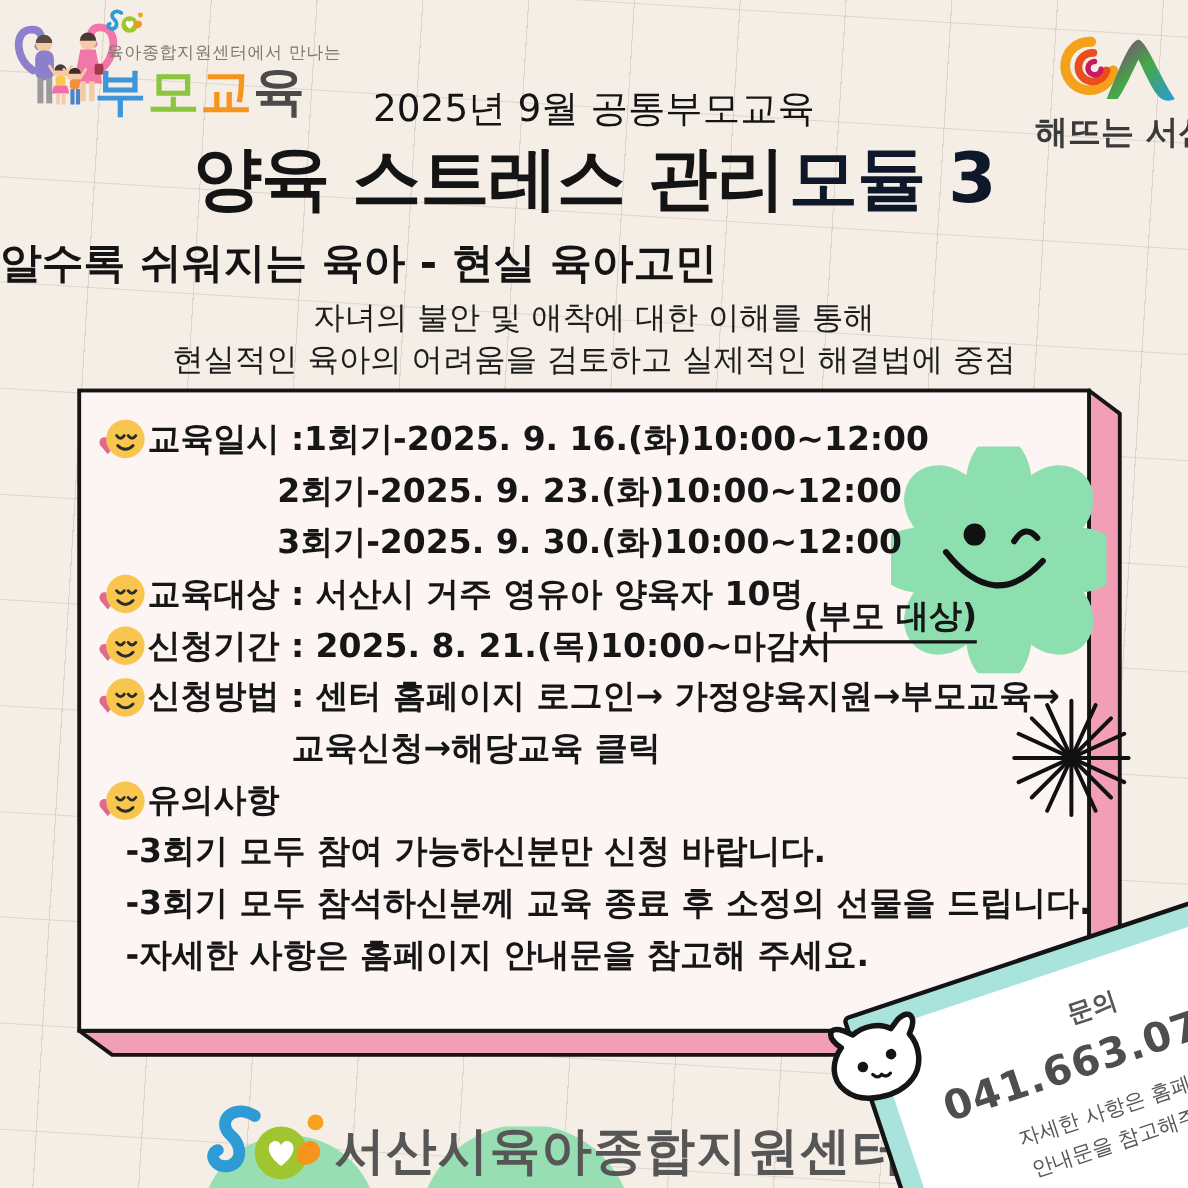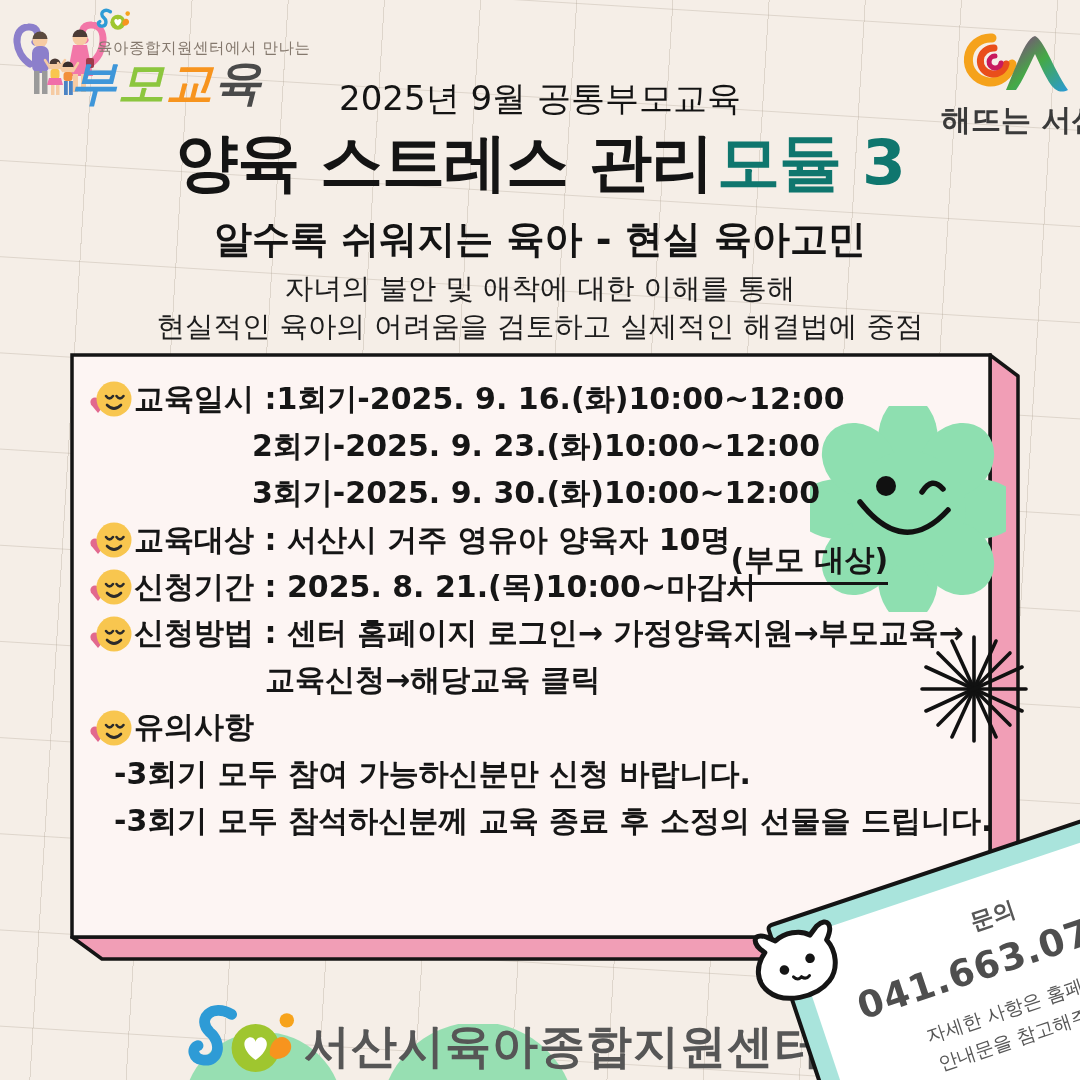--- a/index.html
+++ b/index.html
@@ -7,31 +7,31 @@
           font-family:"DejaVu Sans","Liberation Sans",sans-serif;color:#141414;}
   .grid{position:absolute;left:-12%;top:-12%;width:128%;height:128%;transform:rotate(3.5deg);
         background-image:
           repeating-linear-gradient(0deg, rgba(172,160,144,.32) 0 1px, transparent 1px 96px),
           repeating-linear-gradient(90deg, rgba(172,160,144,.32) 0 1px, transparent 1px 96px);
         pointer-events:none;z-index:0;}
   .abs{position:absolute;}
 
   
   .brand-tagline{left:97px;top:38px;font-size:15.5px;font-weight:500;color:#84786D;letter-spacing:.5px;z-index:2;}
-  .brand-title{left:70px;top:52px;font-size:47px;font-weight:800;letter-spacing:1px;z-index:2;white-space:nowrap;font-style:italic;}
+  .brand-title{left:86px;top:52px;font-size:47px;font-weight:800;letter-spacing:1px;z-index:2;white-space:nowrap;}
   .c0{color:#3E96D9}.c1{color:#8CC63E}.c2{color:#F7941E}.c3{color:#4A4A4A}
 
   
   .seosan-label{left:941px;top:100px;font-size:30px;font-weight:800;color:#3A3A3A;white-space:nowrap;z-index:2;}
 
   
   .kicker{left:0;top:76px;width:1080px;text-align:center;font-size:34px;font-weight:400;z-index:1;}
   .title{left:0;top:120px;width:1080px;text-align:center;font-size:63px;font-weight:900;letter-spacing:-1px;z-index:1;white-space:nowrap;}
-  .title .purple{color:#0f766e;margin-left:4px;}
-  .subtitle{left:0;top:214px;width:1080px;text-align:center;font-size:38px;font-weight:800;z-index:1;}
+  .title .purple{color:#0f172a;margin-left:4px;}
+  .subtitle{left:0;top:214px;width:1080px;font-size:38px;font-weight:800;z-index:1;}
   .desc{left:0;width:1080px;text-align:center;font-size:28.5px;font-weight:500;color:#1D1D1D;z-index:1;}
   .d1{top:270px}.d2{top:308px}
 
   
   .content{left:86px;top:368px;width:900px;padding-top:8px;z-index:4;font-size:30px;font-weight:600;color:#161616;}
   .row{height:46.9px;display:flex;align-items:center;white-space:nowrap;}
   .row .bullet-wrap{width:48px;flex:0 0 48px;display:flex;align-items:center;}
   .sp-sched{display:inline-block;width:166px;}
   .sp-meth{display:inline-block;width:179px;}
   .sub{padding-left:28px;}
@@ -221,20 +221,23 @@
           </svg>
         </span>
       <span>유의사항</span>
     </div>
     <div class="row sub">
       <span>-3회기 모두 참여 가능하신분만 신청 바랍니다.</span>
     </div>
     <div class="row sub">
       <span>-3회기 모두 참석하신분께 교육 종료 후 소정의 선물을 드립니다.</span>
     </div>
+    <div class="row sub">
+      <span>-자세한 사항은 홈페이지 안내문을 참고해 주세요.</span>
+    </div>
   </div>
 
   <svg class="abs" style="left:148px;top:1024px;z-index:1" width="440" height="56" viewBox="0 0 440 56">
     <circle cx="115" cy="88" r="80" fill="#97DFB2"></circle>
     <circle cx="330" cy="96" r="98" fill="#97DFB2"></circle>
   </svg>
   <svg class="abs" style="left:186px;top:996px;z-index:3" width="120" height="80" viewBox="0 0 100 60">
     <use href="#sc-logo" transform="scale(1.0)"></use>
   </svg>
   <div class="abs footer-name">서산시육아종합지원센터</div>

